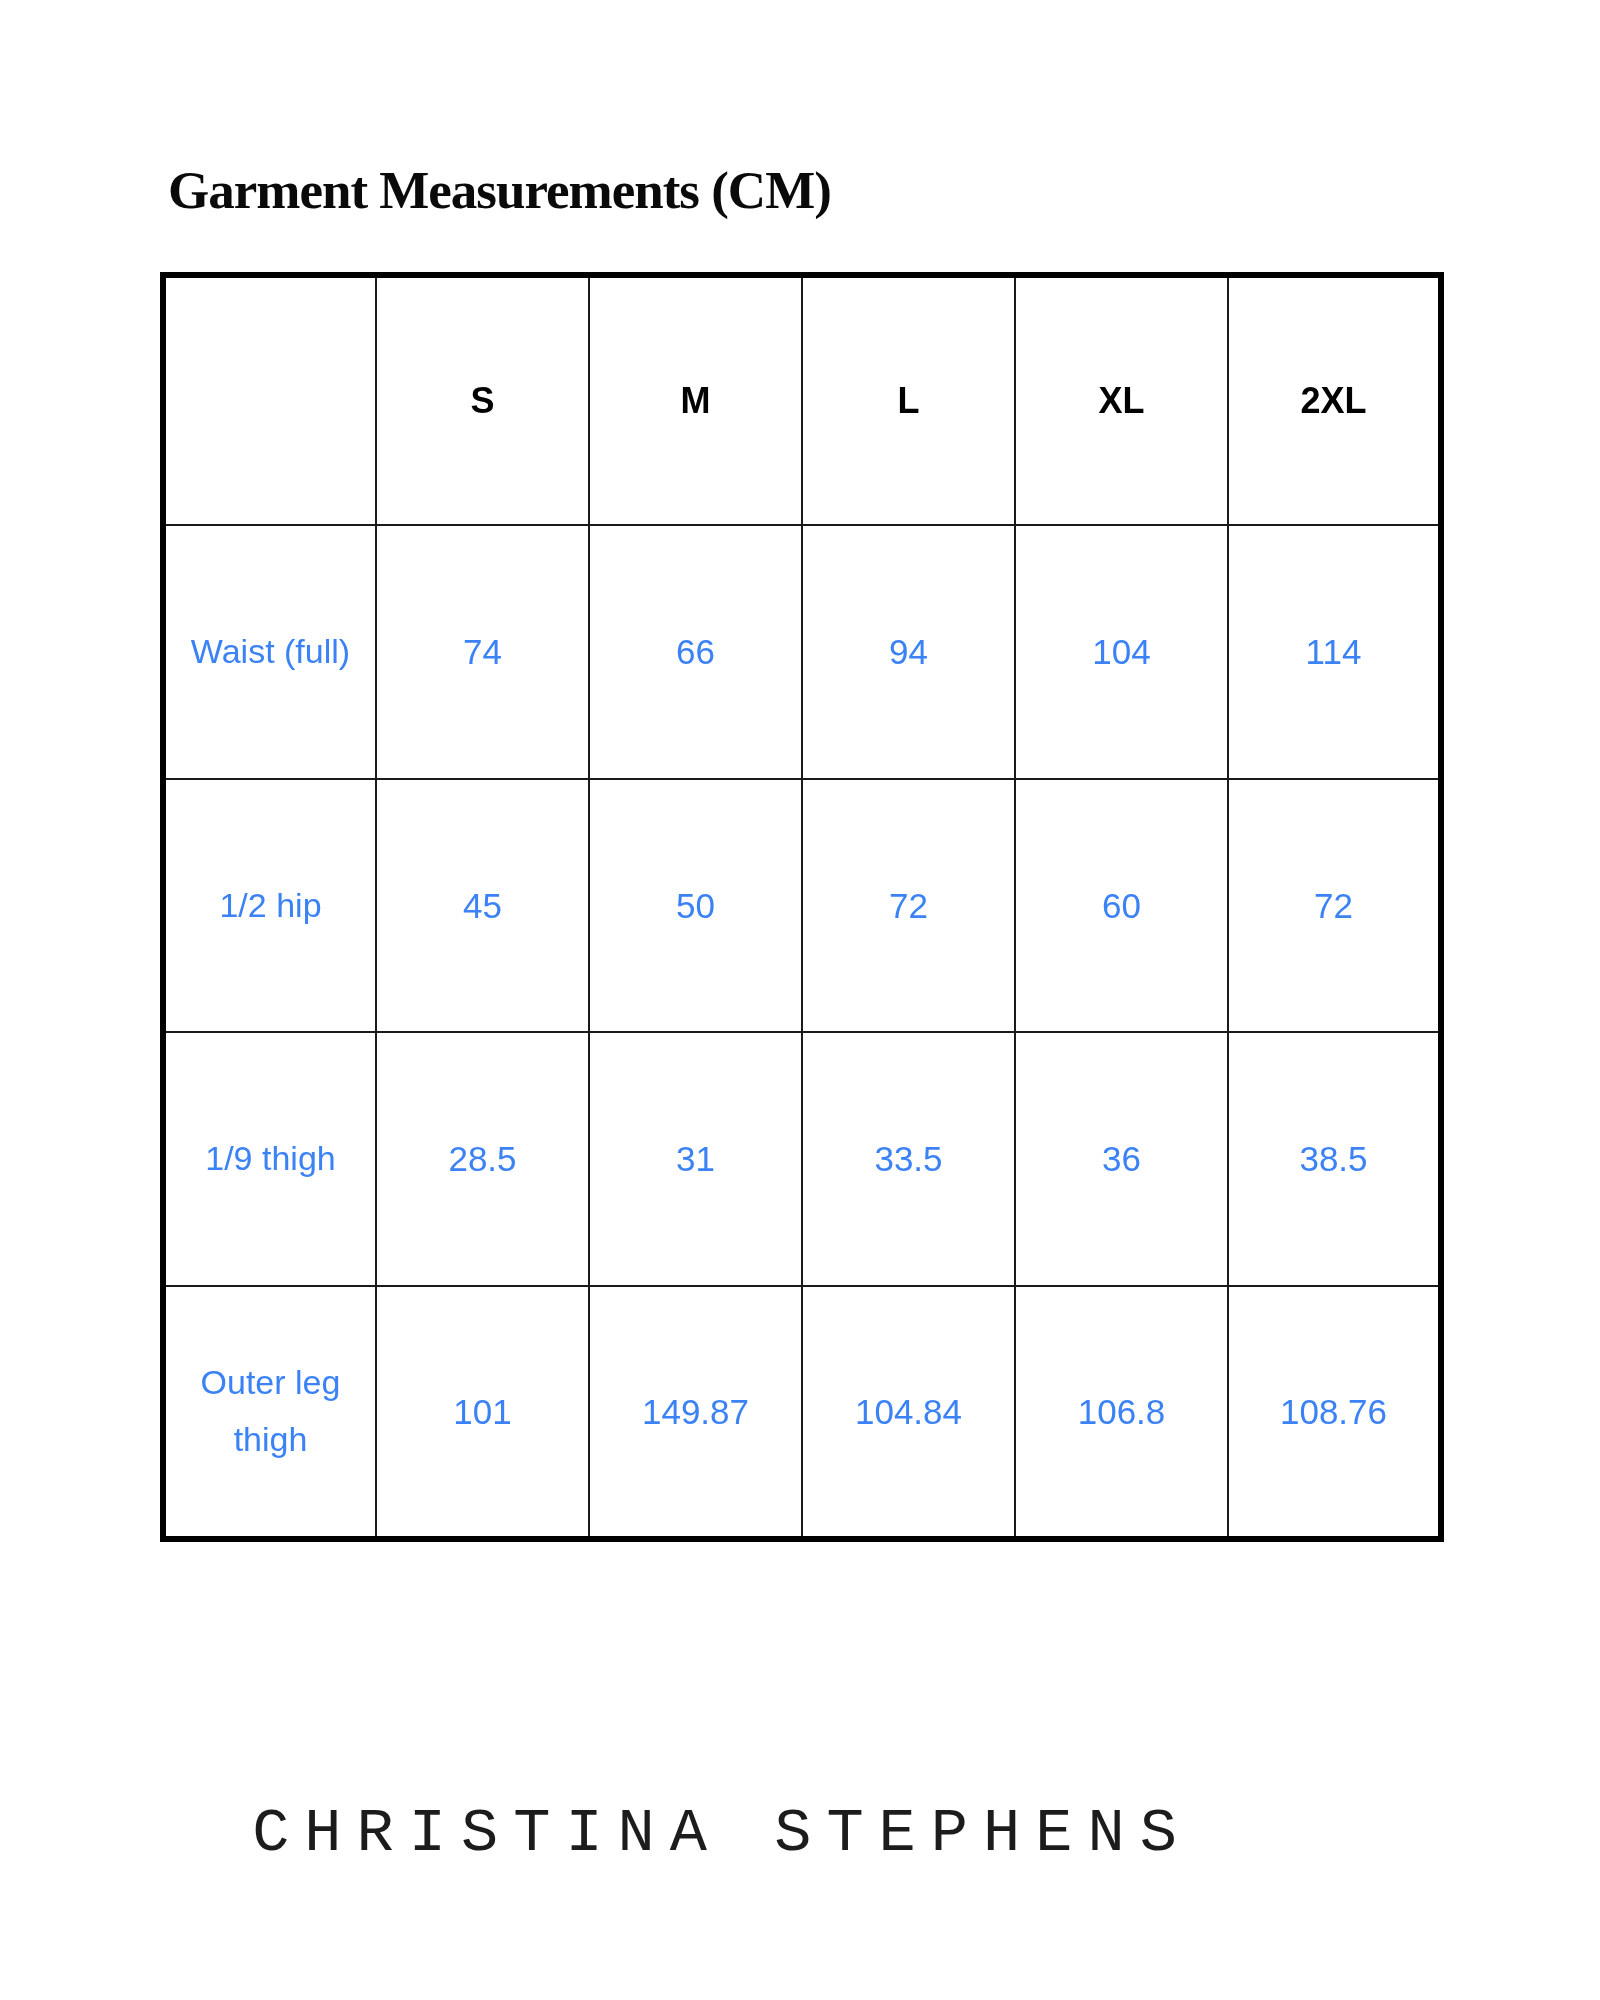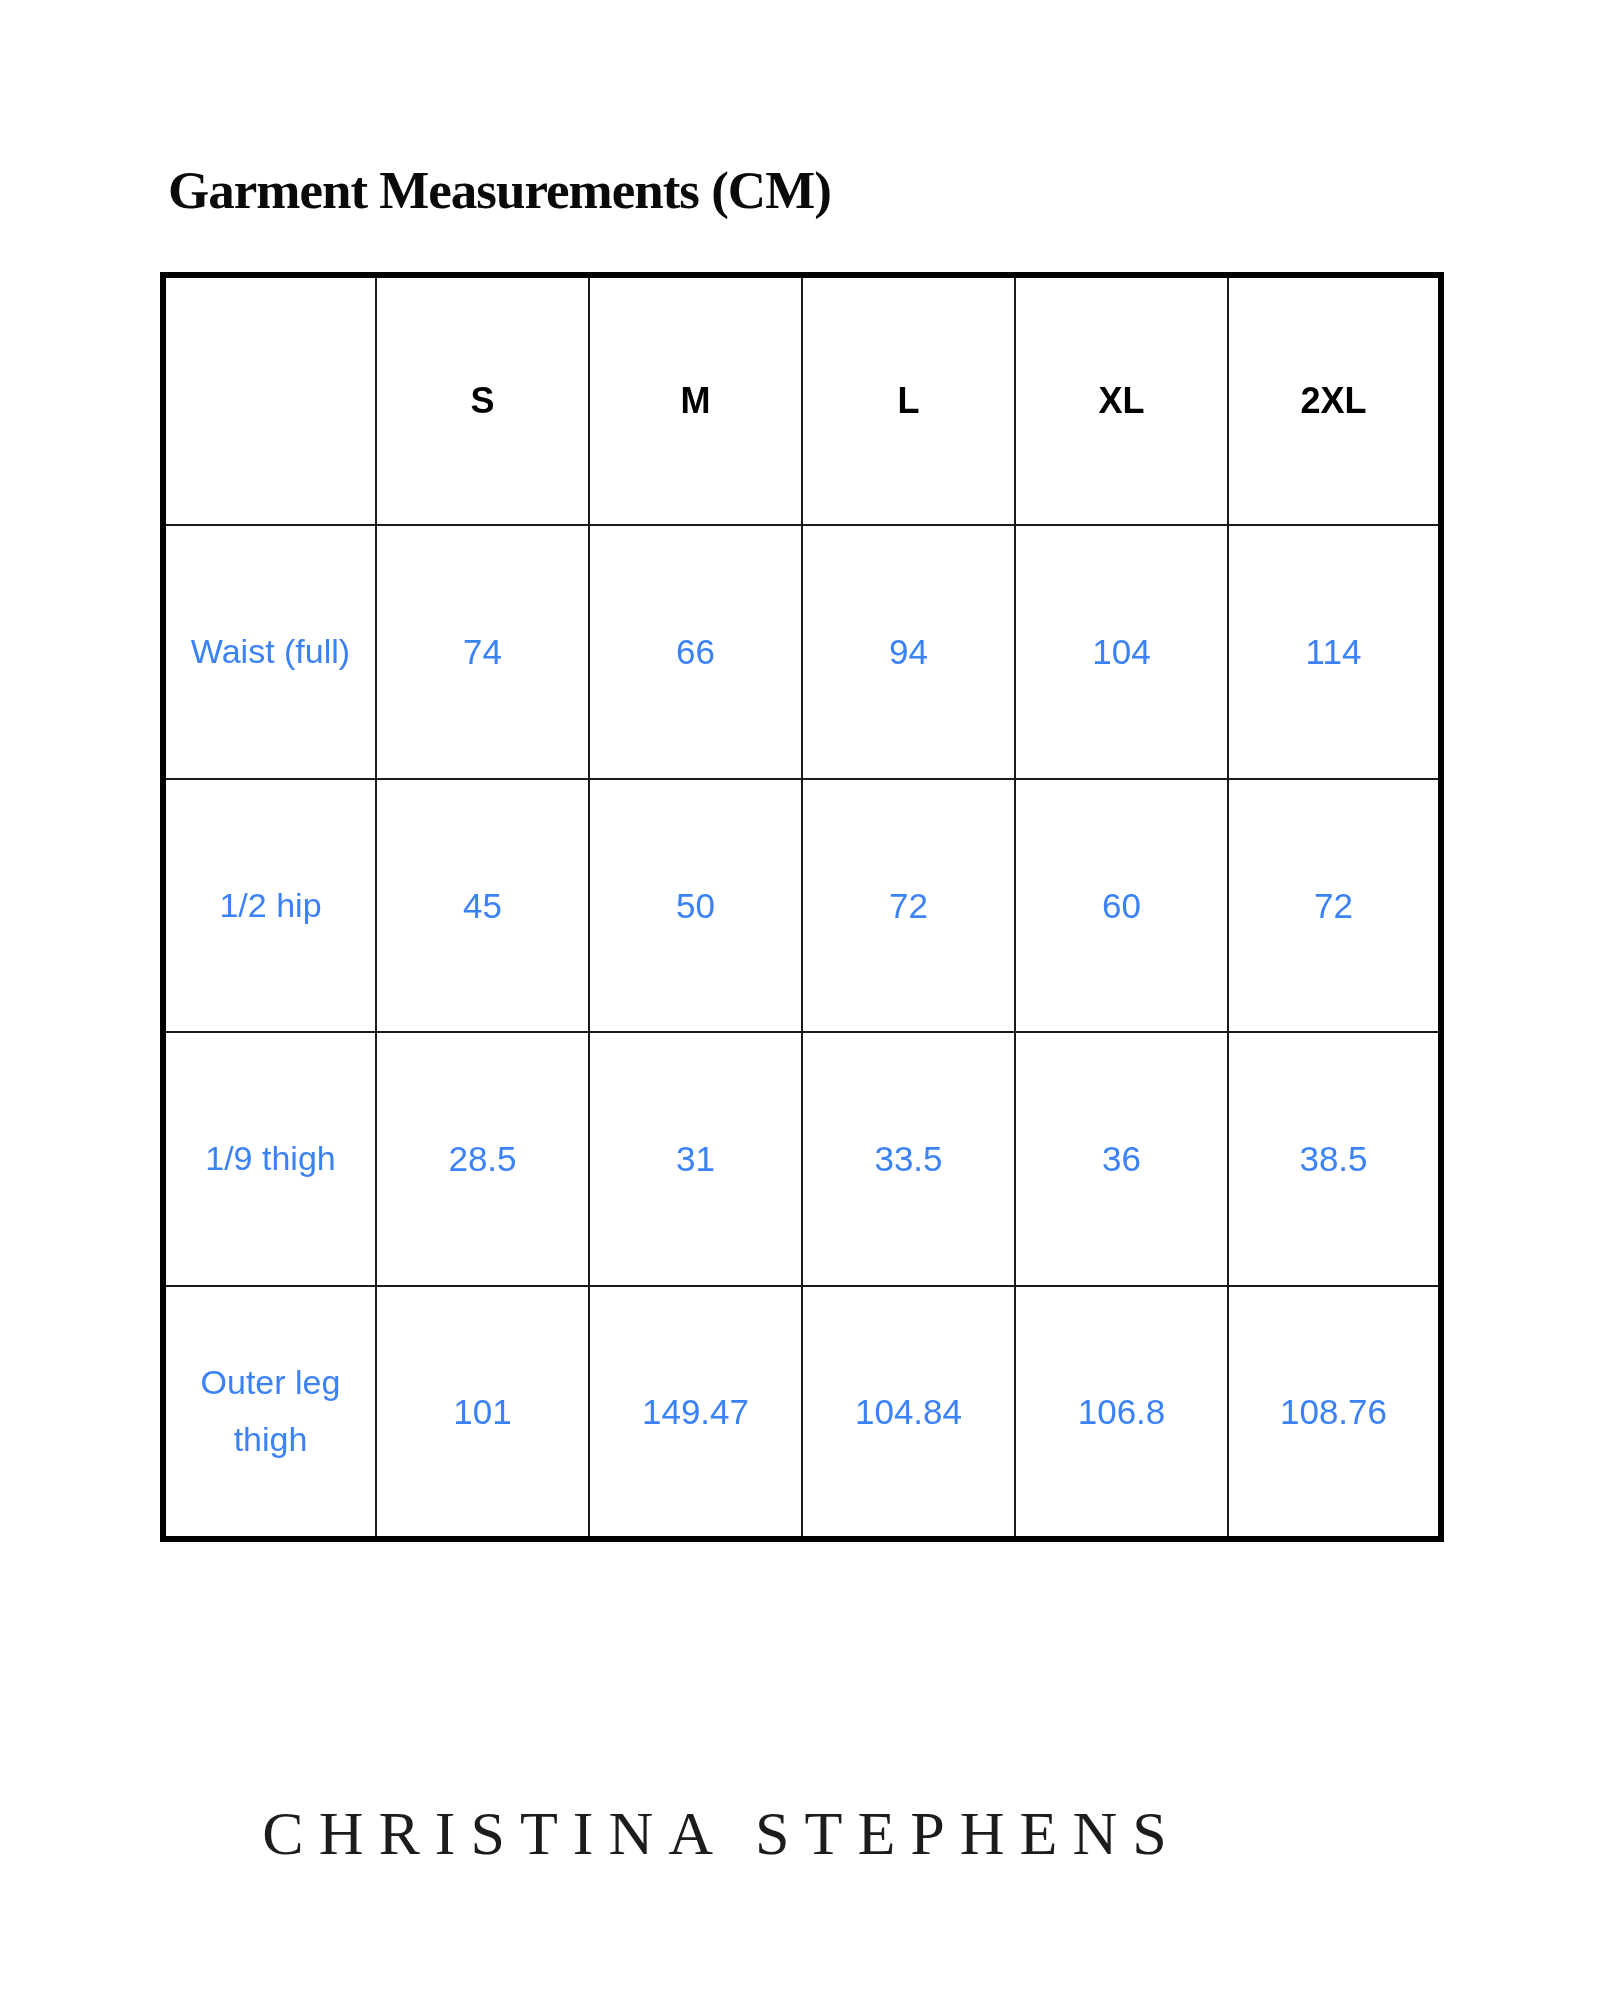--- a/index.html
+++ b/index.html
@@ -60,21 +60,21 @@
     }
     .size-table td.row-label {
       font-size: 34px;
     }
     .brand {
       position: absolute;
       left: 0;
       width: 1444px;
       top: 1798px;
       text-align: center;
-      font-family: Liberation Serif, serif;
+      font-family: Liberation Mono, monospace;
       font-weight: normal;
       font-size: 62px;
       letter-spacing: 15px;
       color: #1c1c1c;
       white-space: nowrap;
     }
   </style>
 </head>
 <body>
 
@@ -112,21 +112,21 @@
       <td class="row-label">1/9 thigh</td>
       <td>28.5</td>
       <td>31</td>
       <td>33.5</td>
       <td>36</td>
       <td>38.5</td>
     </tr>
     <tr>
       <td class="row-label">Outer leg thigh</td>
       <td>101</td>
-      <td>149.47</td>
+      <td>149.87</td>
       <td>104.84</td>
       <td>106.8</td>
       <td>108.76</td>
     </tr>
   </tbody>
 </table>
 
 <div class="brand">CHRISTINA STEPHENS</div>
 
 </body></html>

